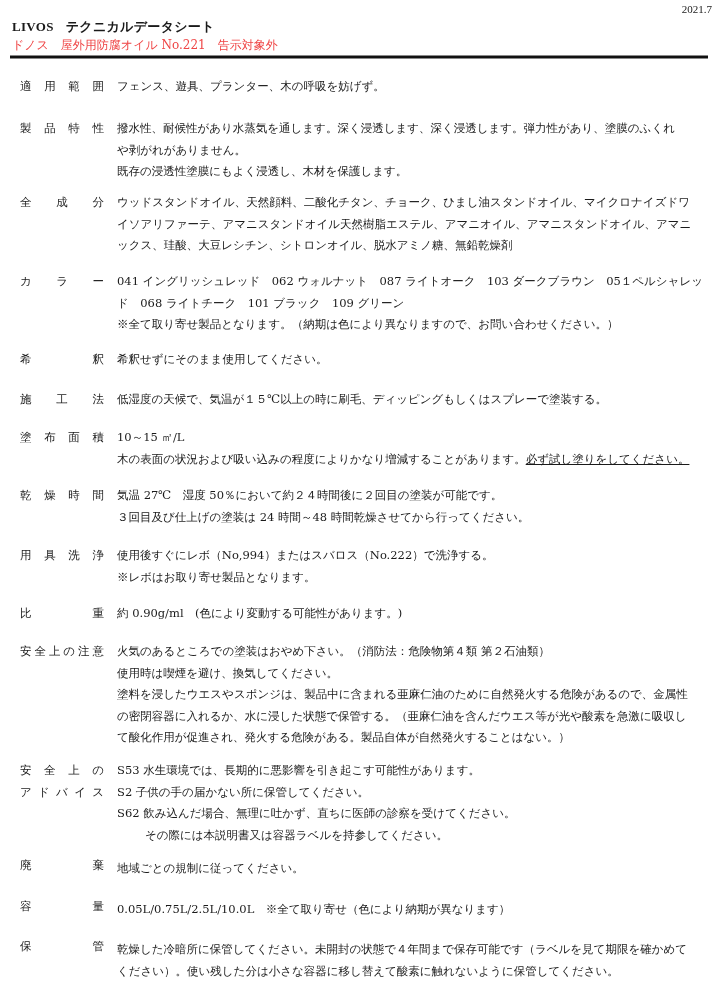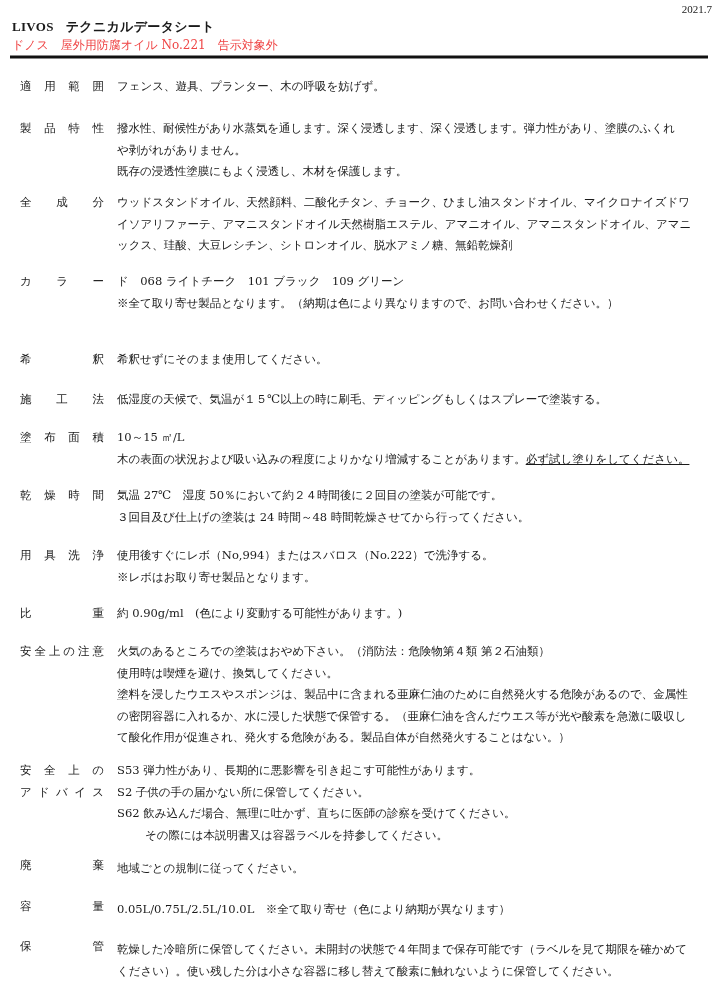--- a/index.html
+++ b/index.html
@@ -95,20 +95,21 @@
   </div>
 </div>
 
 <div class="section" style="top:271px">
   <div class="label">
     <span>カ</span>
       <span>ラ</span>
       <span>ー</span>
   </div>
   <div class="content">
+    <p>041 イングリッシュレッド　062 ウォルナット　087 ライトオーク　103 ダークブラウン　05１ペルシャレッ</p>
     <p>ド　068 ライトチーク　101 ブラック　109 グリーン</p>
     <p>※全て取り寄せ製品となります。（納期は色により異なりますので、お問い合わせください。）</p>
   </div>
 </div>
 
 <div class="section" style="top:349px">
   <div class="label">
     <span>希</span>
       <span>釈</span>
   </div>
@@ -205,21 +206,21 @@
     </div>
     <div class="lrow">
       <span>ア</span>
         <span>ド</span>
         <span>バ</span>
         <span>イ</span>
         <span>ス</span>
     </div>
   </div>
   <div class="content">
-    <p>S53 弾力性があり、長期的に悪影響を引き起こす可能性があります。</p>
+    <p>S53 水生環境では、長期的に悪影響を引き起こす可能性があります。</p>
     <p>S2 子供の手の届かない所に保管してください。</p>
     <p>S62 飲み込んだ場合、無理に吐かず、直ちに医師の診察を受けてください。</p>
     <p class="indent">その際には本説明書又は容器ラベルを持参してください。</p>
   </div>
 </div>
 
 <div class="section" style="top:858px">
   <div class="label" style="top:-3px">
     <span>廃</span>
       <span>棄</span>

